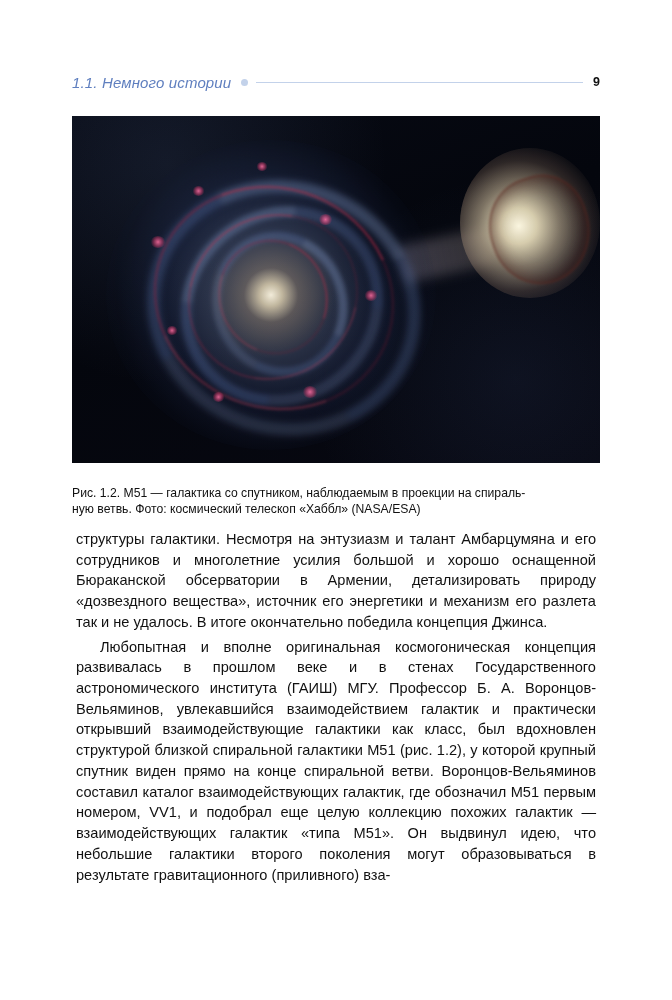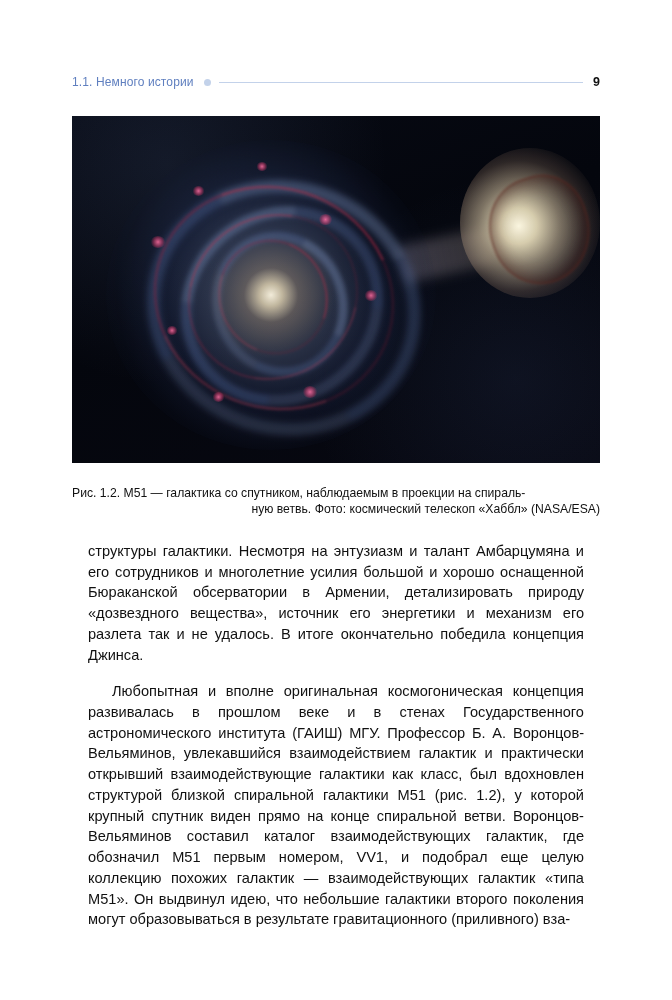--- a/index.html
+++ b/index.html
@@ -27,24 +27,25 @@
   .runhead {
     position: absolute;
     left: 72px;
     top: 72px;
     width: 528px;
     height: 20px;
     display: flex;
     align-items: center;
   }
   .runhead-title {
-    font-size: 12px;
+    font-size: 15px;
     color: #5f7fbf;
     letter-spacing: 0.01em;
     white-space: nowrap;
+    font-style: italic;
   }
   .runhead-dot {
     width: 7px;
     height: 7px;
     border-radius: 50%;
     background: #c3d2ea;
     margin: 0 8px 0 10px;
     flex: 0 0 auto;
   }
   .runhead-rule {
@@ -191,37 +192,37 @@
 
   .figure-caption {
     width: 528px;
     margin-top: 22px;
     font-size: 12.2px;
     line-height: 1.35;
     color: #111;
     text-align: center;
   }
   .figure-caption .cap-line1 { display: block; text-align: left; }
-  .figure-caption .cap-line2 { display: block; text-align: right; }
+  .figure-caption .cap-line2 { display: block; text-align: left; }
 
   
   .body-text {
     position: absolute;
     left: 72px;
     top: 525px;
     width: 528px;
     font-family: "Liberation Sans", sans-serif;
     font-size: 14.6px;
     line-height: 1.42;
     color: #111;
     text-align: justify;
     hyphens: manual;
   }
   .body-text p {
-    margin: 16px;
+    margin: 4px;
   }
   .body-text p.indent {
     text-indent: 24px;
   }
 </style>
 </head>
 <body>
 
 <div class="page">
 

